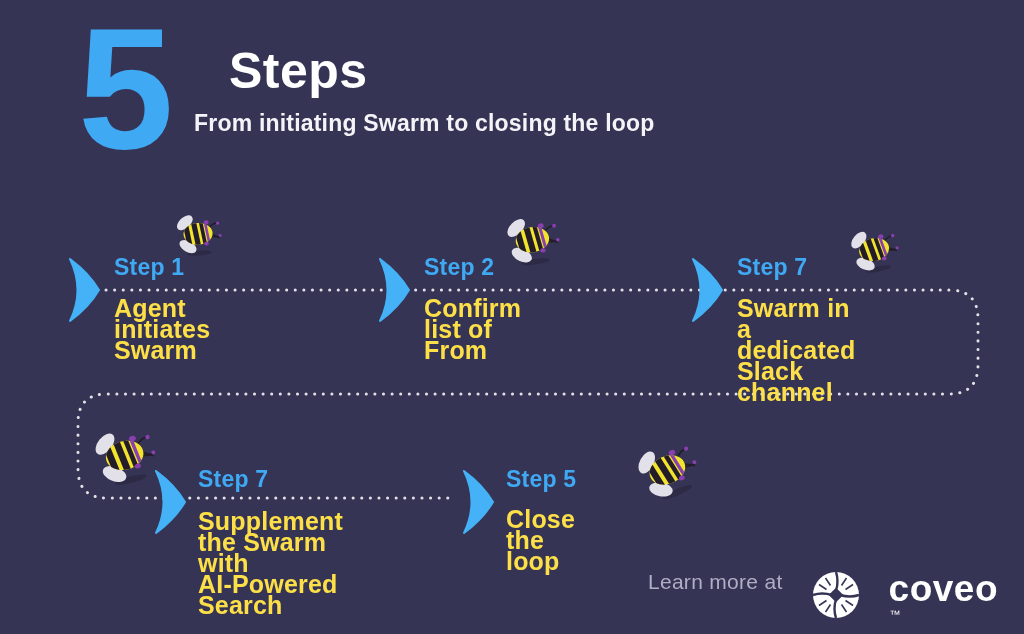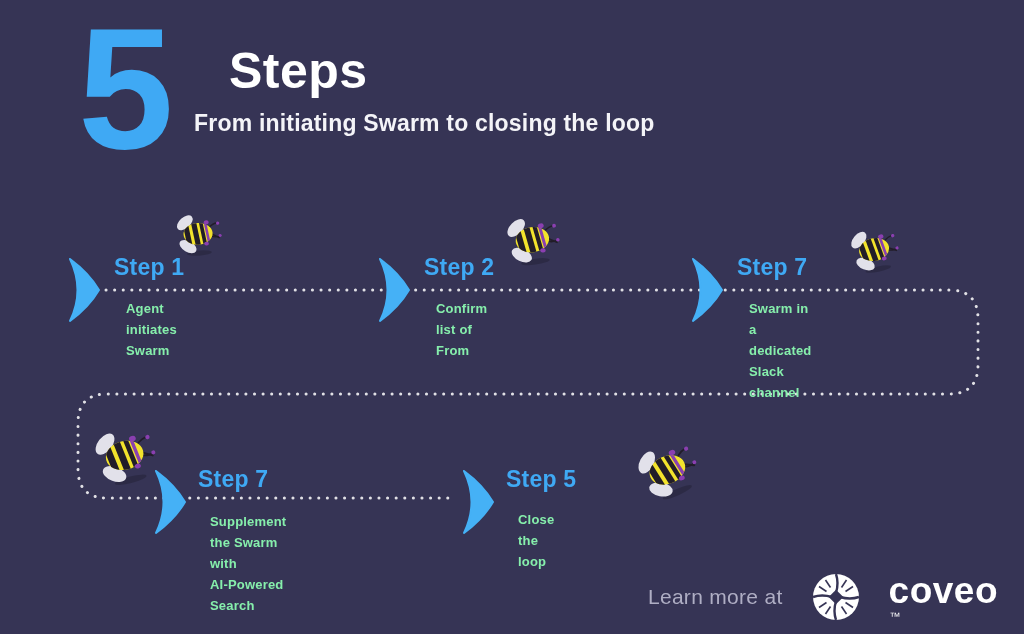--- a/index.html
+++ b/index.html
@@ -25,28 +25,28 @@
   
   .flow-svg{position:absolute;left:0;top:0;width:1024px;height:634px;}
   
   .step{position:absolute;}
   .chevron{position:absolute;width:36px;height:66px;}
   .step-label{
     position:absolute;font-size:23px;font-weight:bold;color:#3FA9F4;
     white-space:nowrap;letter-spacing:.2px;
   }
   .step-desc{
-    position:absolute;font-size:13px;font-weight:bold;color:#86efac;
-    line-height:21px;white-space:pre-line;letter-spacing:.2px;margin-left:12px;
+    position:absolute;font-size:25px;font-weight:bold;color:#fde047;
+    line-height:21px;white-space:pre-line;letter-spacing:.2px;
   }
   .bee{position:absolute;}
   
   .footer{
     position:absolute;right:26px;bottom:10px;height:54px;
-    display:flex;align-items:center;gap:28px;
+    display:flex;gap:28px;
   }
   .learn-more{font-size:21px;color:#AFAEC4;font-weight:400;letter-spacing:.3px;}
   .coveo-mark{width:50px;height:50px;}
   .brand-wrap{display:flex;align-items:flex-start;flex-direction:column;}
   .brand-name{
     font-size:37px;font-weight:bold;color:#FFFFFF;line-height:1;
     letter-spacing:.5px;
   }
   .tm{font-size:11px;color:#FFFFFF;margin-top:1px;margin-left:1px;}
 </style>

